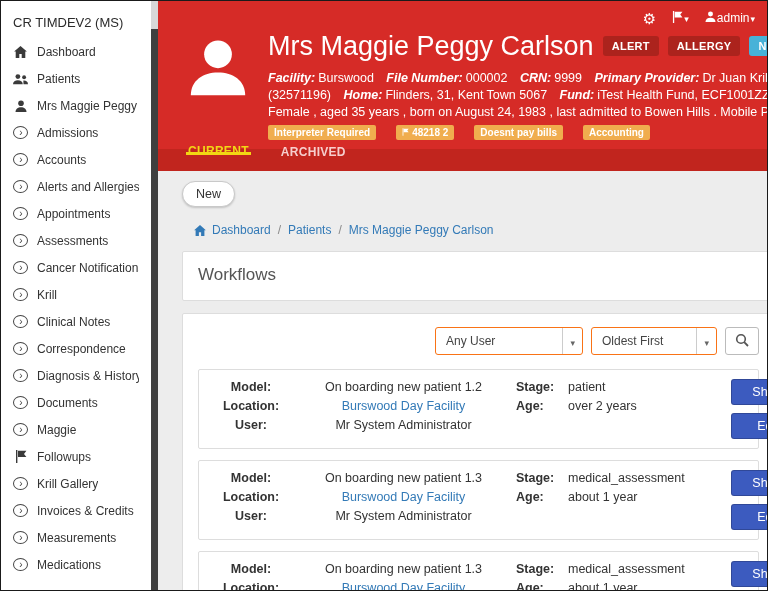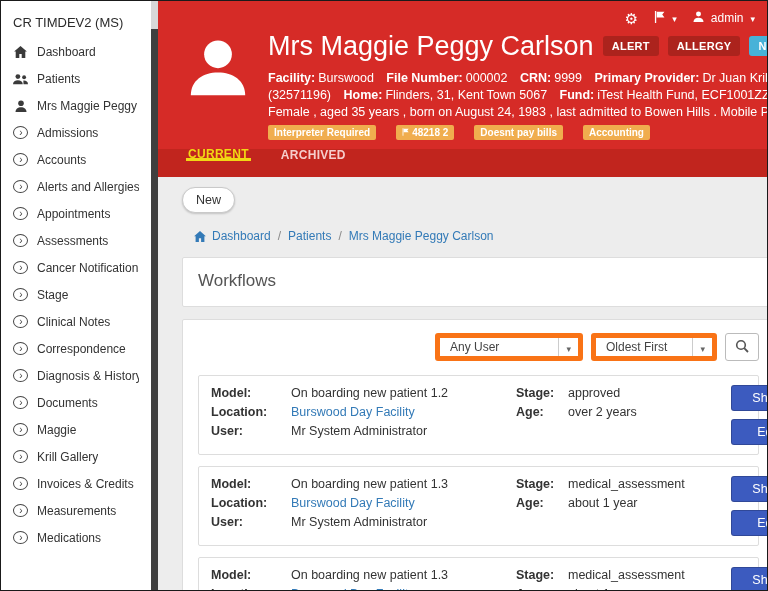--- a/index.html
+++ b/index.html
@@ -20,67 +20,67 @@
   .cicon::before{content:"\203A";font-size:10px;line-height:1;margin-left:1px;}
   .slabel{white-space:nowrap;overflow:hidden;}
   .vscroll{width:7px;flex:0 0 7px;background:#d8d8d8;position:relative;}
   .vscroll .thumb{position:absolute;left:0;right:0;top:28px;bottom:0;background:#3f3f3f;}
 
   
   .main{flex:1;display:flex;flex-direction:column;min-width:0;}
 
   .pheader{background:var(--header-red);color:#fff;padding-top:5px;}
   .topbar{display:flex;justify-content:flex-end;align-items:center;gap:16px;padding:2px 12px 0;font-size:12px;height:22px;}
-  .topbar .menu{display:inline-flex;align-items:center;gap:7px;cursor:pointer;}
+  .topbar .menu{display:inline-flex;align-items:center;gap:1px;cursor:pointer;}
   .caret::before{content:"\25BE";font-size:9px;}
   .gear{font-size:15px;line-height:1;cursor:pointer;}
 
   .patient-row{display:flex;gap:16px;padding:2px 0 0 28px;}
   .avatar{flex:0 0 66px;padding-top:4px;}
   .pinfo{min-width:0;}
   .name-row{display:flex;align-items:center;gap:9px;margin-bottom:8px;}
   .pname{font-size:27px;font-weight:400;line-height:32px;white-space:nowrap;}
   .badge{font-size:11px;font-weight:bold;padding:4px 9px;border-radius:3px;letter-spacing:.3px;white-space:nowrap;text-align:right;}
   .badge.red{background:var(--badge-red);}
   .badge.blue{background:var(--notice-blue);}
   .info-line{font-size:12.5px;line-height:17px;white-space:nowrap;}
-  .info-line .lbl{font-weight:bold;margin-right:3px;}
+  .info-line .lbl{font-weight:bold;margin-right:3px;font-style:italic;}
   .info-line .val{margin-right:9px;}
   .tags{display:flex;gap:20px;margin-top:4px;}
   .tag{background:var(--tag-orange);color:#fff;font-size:10px;font-weight:bold;padding:2px 6px;border-radius:2px;display:inline-flex;align-items:center;gap:3px;white-space:nowrap;}
 
-  .tabstrip{background:var(--tab-red);margin-top:9px;height:28px;display:flex;gap:28px;padding:0 0 16px 28px;}
+  .tabstrip{background:var(--tab-red);margin-top:9px;height:22px;display:flex;gap:28px;padding:0 0 16px 28px;}
   .tab{font-size:12px;font-weight:bold;display:flex;align-items:center;padding:0 2px;cursor:pointer;letter-spacing:.3px;}
   .tab.active{color:var(--tab-yellow);border-bottom:3px solid var(--tab-yellow);}
   .tab.inactive{color:rgba(255,235,235,.85);}
 
   
   .content{flex:1;padding:10px 0 0 24px;overflow:hidden;}
   .btn-new{background:#fff;border:1px solid #c9c9c9;border-radius:13px;padding:5px 13px;font-size:12.5px;color:#333;cursor:pointer;box-shadow:0 1px 2px rgba(0,0,0,.18);font-family:inherit;}
   .crumbs{margin:16px 0 0 12px;font-size:12px;color:var(--link-blue);display:flex;align-items:center;gap:0;}
   .crumbs .crumb{cursor:pointer;color:var(--link-blue);}
   .crumbs .crumb + .crumb::before{content:"/";color:#888;margin:0 7px;}
   .crumbs .home{margin-right:6px;display:inline-flex;}
 
   .panel{background:#fff;border:1px solid #ddd;border-radius:2px;margin:14px -8px 0 0;}
   .panel.title-panel{padding:13px 15px 15px;}
   .panel-title{font-size:17px;color:#555;}
   .panel.body-panel{margin-top:12px;padding:13px 15px 10px;}
 
   .filter-row{display:flex;justify-content:flex-end;gap:8px;margin-bottom:14px;}
-  .select{height:28px;border:5px solid #f97316;border-radius:3px;background:#fff;display:inline-flex;align-items:stretch;cursor:pointer;}
+  .select{height:28px;border:1px solid #f97316;border-radius:3px;background:#fff;display:inline-flex;align-items:stretch;cursor:pointer;}
   .select .sval{padding:0 10px;font-size:12px;color:#444;display:flex;align-items:center;flex:1;white-space:nowrap;}
   .select .scaret{border-left:1px solid #ccc;padding:0 7px;display:flex;align-items:center;color:#666;}
   .sel-user{width:148px;}
   .sel-sort{width:126px;}
   .btn-search{width:34px;height:28px;border:1px solid #bbb;border-radius:3px;background:#fff;display:inline-flex;align-items:center;justify-content:center;cursor:pointer;}
 
   .card{border:1px solid #ddd;border-radius:2px;padding:9px 12px;margin-bottom:11px;display:flex;align-items:flex-start;}
   .ccol{display:grid;row-gap:3px;font-size:12.5px;color:#333;line-height:16px;}
-  .c1{grid-template-columns:80px 1fr;width:305px;flex:0 0 305px;}
+  .c1{grid-template-columns:80px 1fr;width:305px;flex:0 0 305px;text-align:center;}
   .c2{grid-template-columns:52px 1fr;width:215px;flex:0 0 215px;}
   .flbl{font-weight:bold;}
   .link{color:var(--link-blue);cursor:pointer;}
   .cbtns{margin-left:auto;display:flex;flex-direction:column;gap:8px;padding-right:16px;}
   .btn-blue{width:74px;padding:5px 0;background:var(--button-blue);color:#fff;border:1px solid rgba(0,0,0,.2);border-radius:3px;font-size:12.5px;text-align:center;cursor:pointer;font-family:inherit;}
 </style>
 </head>
 <body>
 
 <div class="screen">
@@ -135,41 +135,49 @@
       <div class="sitem">
         <span class="sicon cicon"></span>
         <span class="slabel">Assessments</span>
       </div>
       <div class="sitem">
         <span class="sicon cicon"></span>
         <span class="slabel">Cancer Notifications</span>
       </div>
       <div class="sitem">
         <span class="sicon cicon"></span>
-        <span class="slabel">Stage</span>
+        <span class="slabel">Krill</span>
       </div>
       <div class="sitem">
         <span class="sicon cicon"></span>
         <span class="slabel">Clinical Notes</span>
       </div>
       <div class="sitem">
         <span class="sicon cicon"></span>
         <span class="slabel">Correspondence</span>
       </div>
       <div class="sitem">
         <span class="sicon cicon"></span>
         <span class="slabel">Diagnosis &amp; History</span>
       </div>
       <div class="sitem">
         <span class="sicon cicon"></span>
         <span class="slabel">Documents</span>
       </div>
       <div class="sitem">
         <span class="sicon cicon"></span>
         <span class="slabel">Maggie</span>
+      </div>
+      <div class="sitem">
+        <span class="sicon">
+            <svg width="12" height="13" viewBox="0 0 12 13">
+              <path fill="#3a3a3a" d="M1 0h1.4v13H1zM3 .8h8.4L9 3.9l2.4 3.1H3z"></path>
+            </svg>
+          </span>
+        <span class="slabel">Followups</span>
       </div>
       <div class="sitem">
         <span class="sicon cicon"></span>
         <span class="slabel">Krill Gallery</span>
       </div>
       <div class="sitem">
         <span class="sicon cicon"></span>
         <span class="slabel">Invoices &amp; Credits</span>
       </div>
       <div class="sitem">
@@ -299,21 +307,21 @@
           <div class="ccol c1">
             <span class="flbl">Model:</span>
             <span>On boarding new patient 1.2</span>
             <span class="flbl">Location:</span>
             <span class="link">Burswood Day Facility</span>
             <span class="flbl">User:</span>
             <span>Mr System Administrator</span>
           </div>
           <div class="ccol c2">
             <span class="flbl">Stage:</span>
-            <span>approved</span>
+            <span>patient</span>
             <span class="flbl">Age:</span>
             <span>over 2 years</span>
           </div>
           <div class="cbtns">
             <button class="btn-blue">Show</button>
             <button class="btn-blue">Edit</button>
           </div>
         </div>
 
         <div class="card">

